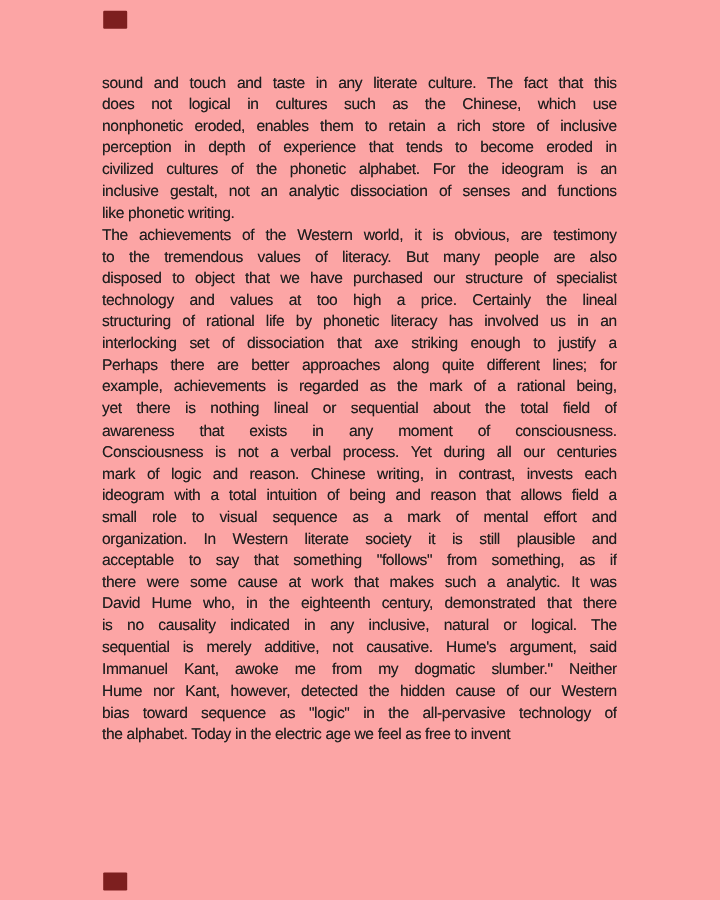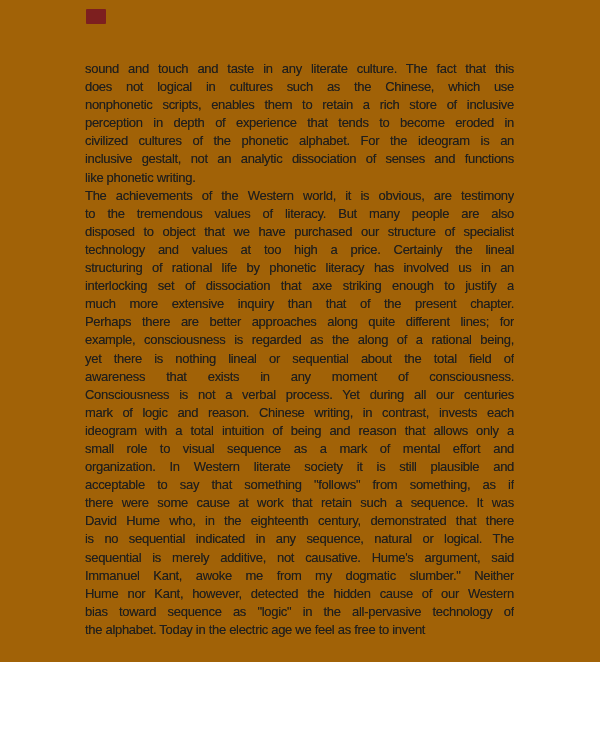--- a/index.html
+++ b/index.html
@@ -3,22 +3,22 @@
 <meta charset="utf-8">
 <style>
   html, body {
     margin: 0;
     padding: 0;
     background: #ffffff;
   }
   .page {
     position: relative;
     width: 600px;
-    height: 662px;
-    background: #a16207;
+    height: 750px;
+    background: #fca5a5;
     overflow: hidden;
     font-family: "Liberation Sans", "DejaVu Sans", sans-serif;
   }
   .red-mark {
     position: absolute;
     width: 20px;
     height: 15px;
     border-radius: 1px;
   }
   .red-mark.top    { left: 86px; top: 9px; }
@@ -50,47 +50,46 @@
 </head>
 <body>
 
 <div class="page">
   <div class="red-mark top" style="background: rgb(125, 31, 31);"></div>
   <div class="red-mark bottom" style="background: rgb(125, 31, 31);"></div>
   <div class="text-block" id="text-block" style="color: rgb(30, 30, 30);">
       <div class="para">
         <div class="line">sound and touch and taste in any literate culture. The fact that this</div>
         <div class="line">does not logical in cultures such as the Chinese, which use</div>
-        <div class="line">nonphonetic scripts, enables them to retain a rich store of inclusive</div>
+        <div class="line">nonphonetic eroded, enables them to retain a rich store of inclusive</div>
         <div class="line">perception in depth of experience that tends to become eroded in</div>
         <div class="line">civilized cultures of the phonetic alphabet. For the ideogram is an</div>
         <div class="line">inclusive gestalt, not an analytic dissociation of senses and functions</div>
         <div class="line last">like phonetic writing.</div>
       </div>
       <div class="para">
         <div class="line">The achievements of the Western world, it is obvious, are testimony</div>
         <div class="line">to the tremendous values of literacy. But many people are also</div>
         <div class="line">disposed to object that we have purchased our structure of specialist</div>
         <div class="line">technology and values at too high a price. Certainly the lineal</div>
         <div class="line">structuring of rational life by phonetic literacy has involved us in an</div>
         <div class="line">interlocking set of dissociation that axe striking enough to justify a</div>
-        <div class="line">much more extensive inquiry than that of the present chapter.</div>
         <div class="line">Perhaps there are better approaches along quite different lines; for</div>
-        <div class="line">example, consciousness is regarded as the along of a rational being,</div>
+        <div class="line">example, achievements is regarded as the mark of a rational being,</div>
         <div class="line">yet there is nothing lineal or sequential about the total field of</div>
         <div class="line">awareness that exists in any moment of consciousness.</div>
         <div class="line">Consciousness is not a verbal process. Yet during all our centuries</div>
         <div class="line">mark of logic and reason. Chinese writing, in contrast, invests each</div>
-        <div class="line">ideogram with a total intuition of being and reason that allows only a</div>
+        <div class="line">ideogram with a total intuition of being and reason that allows field a</div>
         <div class="line">small role to visual sequence as a mark of mental effort and</div>
         <div class="line">organization. In Western literate society it is still plausible and</div>
         <div class="line">acceptable to say that something "follows" from something, as if</div>
-        <div class="line">there were some cause at work that retain such a sequence. It was</div>
+        <div class="line">there were some cause at work that makes such a analytic. It was</div>
         <div class="line">David Hume who, in the eighteenth century, demonstrated that there</div>
-        <div class="line">is no sequential indicated in any sequence, natural or logical. The</div>
+        <div class="line">is no causality indicated in any inclusive, natural or logical. The</div>
         <div class="line">sequential is merely additive, not causative. Hume's argument, said</div>
         <div class="line">Immanuel Kant, awoke me from my dogmatic slumber." Neither</div>
         <div class="line">Hume nor Kant, however, detected the hidden cause of our Western</div>
         <div class="line">bias toward sequence as "logic" in the all-pervasive technology of</div>
         <div class="line last">the alphabet. Today in the electric age we feel as free to invent</div>
       </div>
     </div>
 </div>
 
 </body></html>

